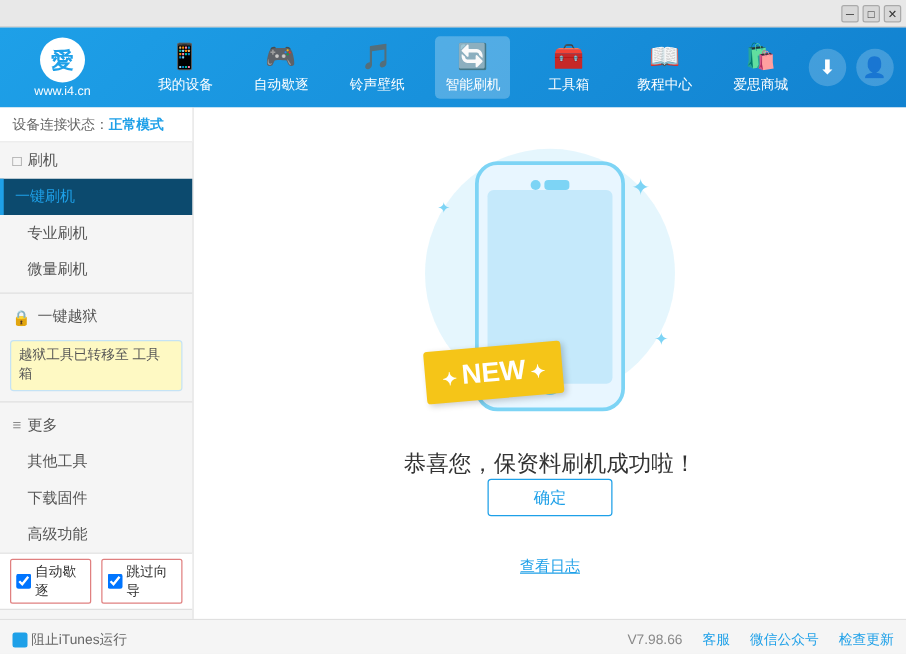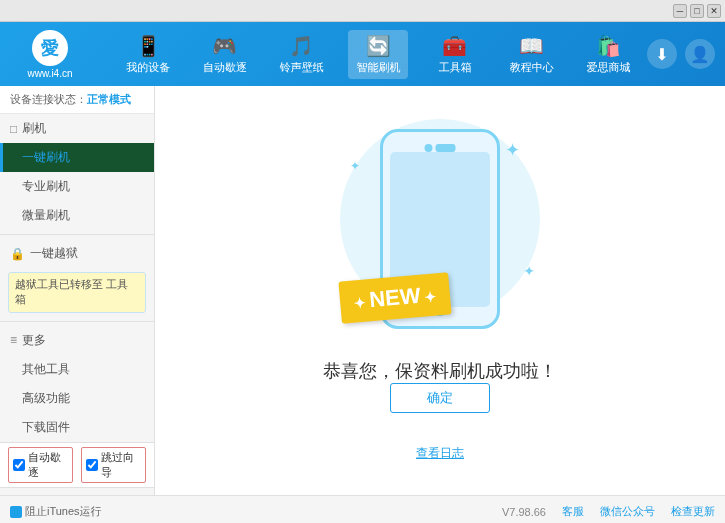--- a/index.html
+++ b/index.html
@@ -150,24 +150,24 @@
       margin-right: 5px;
       color: #888;
     }
     .sidebar-item {
       padding: 6px 10px 6px 22px;
       font-size: 12px;
       color: #555;
       cursor: pointer;
     }
     .sidebar-item.active {
-      background: #14532d;
+      background: #0c4a6e;
       color: #1ea0e8;
       border-left: 3px solid #1ea0e8;
-      padding-left: 19px;
+      padding-left: 9px;
     }
     .sidebar-divider {
       height: 1px;
       background: #e0e0e0;
       margin: 4px 0;
     }
     .sidebar-notice {
       margin: 4px 8px;
       padding: 4px 6px;
       background: #fef9c3;
@@ -444,22 +444,22 @@
       <span>一键越狱</span>
     </div>
     <div class="sidebar-notice">越狱工具已转移至
 工具箱</div>
     <div class="sidebar-divider"></div>
     <div class="sidebar-more-title">
       <span class="icon">≡</span>
       <span>更多</span>
     </div>
     <div class="sidebar-item">其他工具</div>
+    <div class="sidebar-item">下载固件</div>
     <div class="sidebar-item">高级功能</div>
-    <div class="sidebar-item">下载固件</div>
 
     <div class="checkbox-row">
       <label class="checkbox-label">
         <input type="checkbox" checked="" style="">
         <span>自动歇逐</span>
       </label>
       <label class="checkbox-label">
         <input type="checkbox" checked="" style="">
         <span>跳过向导</span>
       </label>

